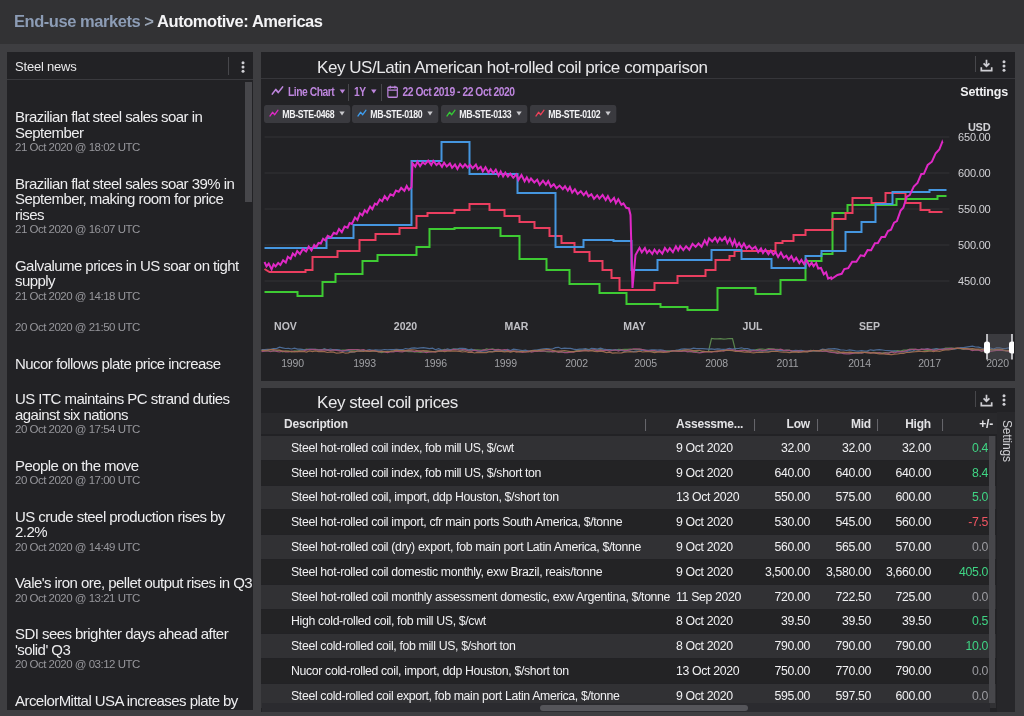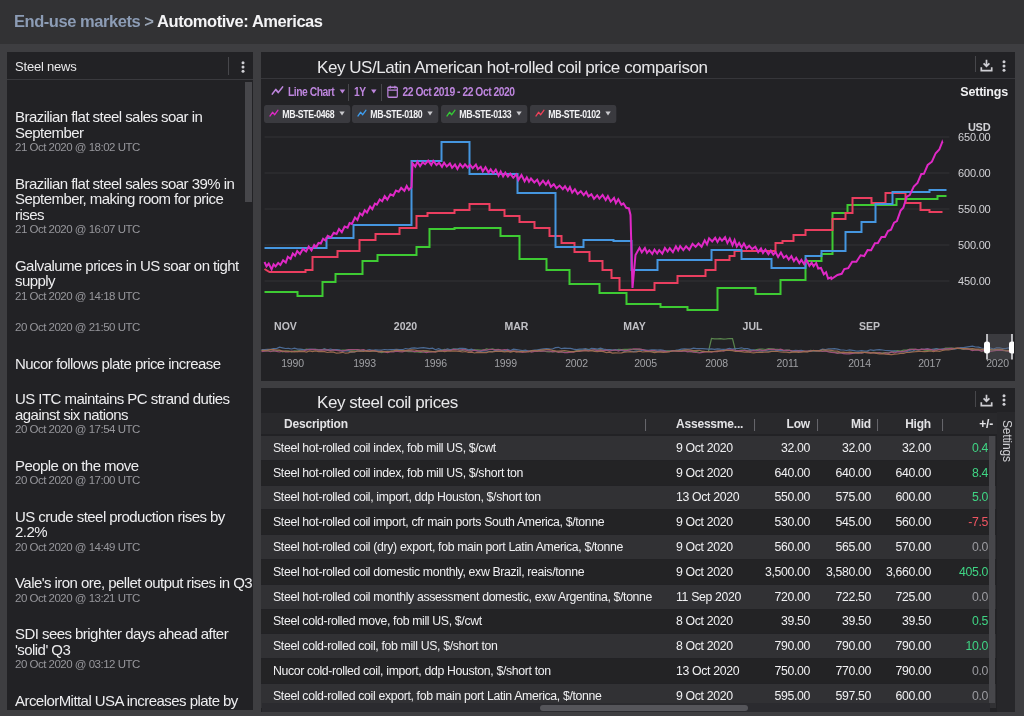--- a/index.html
+++ b/index.html
@@ -46,21 +46,21 @@
 
 #tbl { position:absolute; left:261px; top:388px; width:754px; height:324px; background:#222225; overflow:hidden; }
 #tbl .phdr { position:absolute; left:0; top:0; width:100%; height:24px; }
 #tblhead { position:absolute; left:0; top:25px; width:100%; height:21px; background:#29292c; }
 #tblhead span, #tblhead .pipe { position:absolute; top:3.5px; font-size:12px; font-weight:700; color:#e2e2e5; letter-spacing:-0.2px; }
 #tblhead .pipe { color:#6a6a70; font-weight:400; }
 .tr { position:absolute; left:0; width:735px; height:23.8px; }
 .rl { background:#313134; }
 .rd { background:#232325; }
 .tr span { position:absolute; top:50%; transform:translateY(-50%); font-size:12.3px; color:#f0f0f2; letter-spacing:-0.35px; white-space:nowrap; }
-.cd { left:12px; }
+.cd { left:30px; }
 .ca { left:415px; }
 .cn { text-align:right; }
 .c1 { right:186px; } .c2 { right:125px; } .c3 { right:65px; } .c4 { right:8px; letter-spacing:-0.2px; }
 #settab { position:absolute; right:0; top:24px; width:18.5px; height:300px; background:#27272a; }
 #vscroll { position:absolute; left:728px; top:48px; width:6px; height:267px; background:#47474b; }
 #settab .stxt { position:absolute; left:3px; top:8px; color:#d0d0d4; font-size:12px; letter-spacing:-0.2px;
   writing-mode:vertical-rl; }
 #hscroll { position:absolute; left:1px; top:315px; width:728px; height:9px; background:#2b2b2f; }
 #hthumb { position:absolute; left:278px; top:1.5px; width:208px; height:6px; background:#55555a; border-radius:3px; }
 </style></head>
@@ -318,21 +318,21 @@
       </div>
 <div class="tr rl" style="top:196.8px">
         <span class="cd">Steel hot-rolled coil monthly assessment domestic, exw Argentina, $/tonne</span>
         <span class="ca">11 Sep 2020</span>
         <span class="cn c1">720.00</span>
         <span class="cn c2">722.50</span>
         <span class="cn c3">725.00</span>
         <span class="cn c4" style="color:#9b9ba0">0.0</span>
       </div>
 <div class="tr rd" style="top:221.6px">
-        <span class="cd">Steel cold-rolled move, fob mill US, $/cwt</span>
+        <span class="cd">High cold-rolled coil, fob mill US, $/cwt</span>
         <span class="ca">8 Oct 2020</span>
         <span class="cn c1">39.50</span>
         <span class="cn c2">39.50</span>
         <span class="cn c3">39.50</span>
         <span class="cn c4" style="color:#3fd584">0.5</span>
       </div>
 <div class="tr rl" style="top:246.4px">
         <span class="cd">Steel cold-rolled coil, fob mill US, $/short ton</span>
         <span class="ca">8 Oct 2020</span>
         <span class="cn c1">790.00</span>

